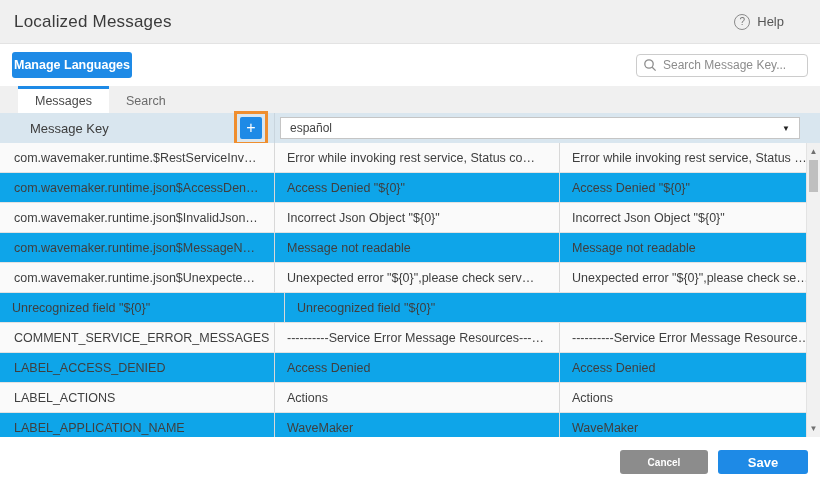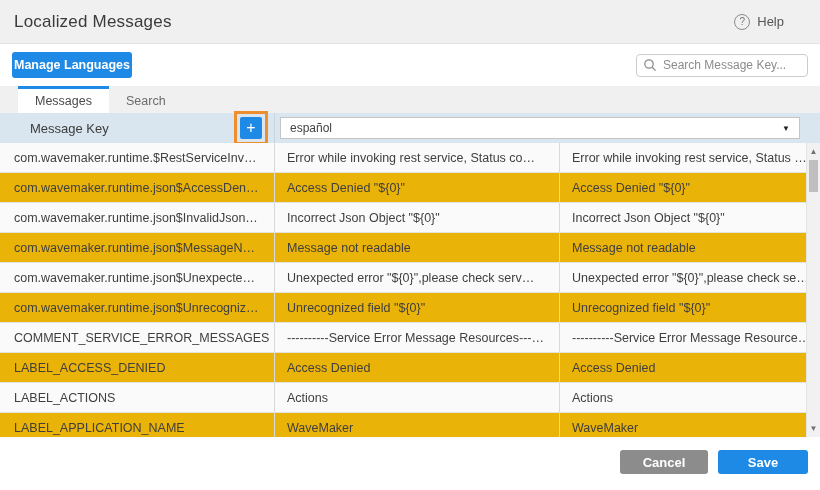--- a/index.html
+++ b/index.html
@@ -85,21 +85,21 @@
   }
   .lang-arrow { font-size: 8px; color: #222; }
 
   
   .tbody { height: 294px; overflow: hidden; position: relative; flex: 0 0 auto; }
   .trow {
     height: 30px; display: flex; align-items: center; font-size: 12.5px;
     color: #3f3f3f; border-bottom: 1px solid #e2e2e2;
   }
   .trow.odd  { background: #fafafa; }
-  .trow.even { background: #eab308; }
+  .trow.even { background: #0ea5e9; }
   .tcell {
     white-space: nowrap; overflow: hidden; text-overflow: ellipsis;
     height: 100%; display: flex; align-items: center;
   }
   .trow .col-key { padding-left: 14px; padding-right: 8px; border-right: 1px solid #d8d8d8; }
   .trow .col-en  { padding-left: 12px; padding-right: 8px; border-right: 1px solid #d8d8d8; }
   .trow .col-lang{ padding-left: 12px; padding-right: 22px; }
 
   
   .scrollbar {
@@ -116,21 +116,21 @@
   .scroll-thumb {
     position: absolute; top: 17px; left: 2px; width: 9px; height: 32px;
     background: #bfbfbf; cursor: grab;
   }
 
   
   .footer {
     flex: 1 1 auto; background: #fff; display: flex; align-items: flex-start;
     justify-content: flex-end; gap: 10px; padding: 13px 12px 0 0;
   }
-  .btn-cancel { background: #8c8c8c; width: 88px; height: 24px; font-size: 13px; }
+  .btn-cancel { background: #8c8c8c; width: 88px; height: 24px; font-size: 10px; }
   .btn-save   { background: #1e8ae6; width: 90px; height: 24px; font-size: 13px; }
 </style>
 </head>
 <body>
 
 <div class="window">
 
   <div class="titlebar">
     <span class="page-title">Localized Messages</span>
     <div class="help">
@@ -192,21 +192,20 @@
       <div class="tcell col-key">com.wavemaker.runtime.json$MessageN…</div>
       <div class="tcell col-en">Message not readable</div>
       <div class="tcell col-lang">Message not readable</div>
     </div>
       <div class="trow odd">
       <div class="tcell col-key">com.wavemaker.runtime.json$Unexpecte…</div>
       <div class="tcell col-en">Unexpected error "${0}",please check serv…</div>
       <div class="tcell col-lang">Unexpected error "${0}",please check se…</div>
     </div>
       <div class="trow even">
-      <div class="tcell col-key">com.wavemaker.runtime.json$Unrecogniz…</div>
       <div class="tcell col-en">Unrecognized field "${0}"</div>
       <div class="tcell col-lang">Unrecognized field "${0}"</div>
     </div>
       <div class="trow odd">
       <div class="tcell col-key">COMMENT_SERVICE_ERROR_MESSAGES</div>
       <div class="tcell col-en">----------Service Error Message Resources---…</div>
       <div class="tcell col-lang">----------Service Error Message Resource…</div>
     </div>
       <div class="trow even">
       <div class="tcell col-key">LABEL_ACCESS_DENIED</div>

